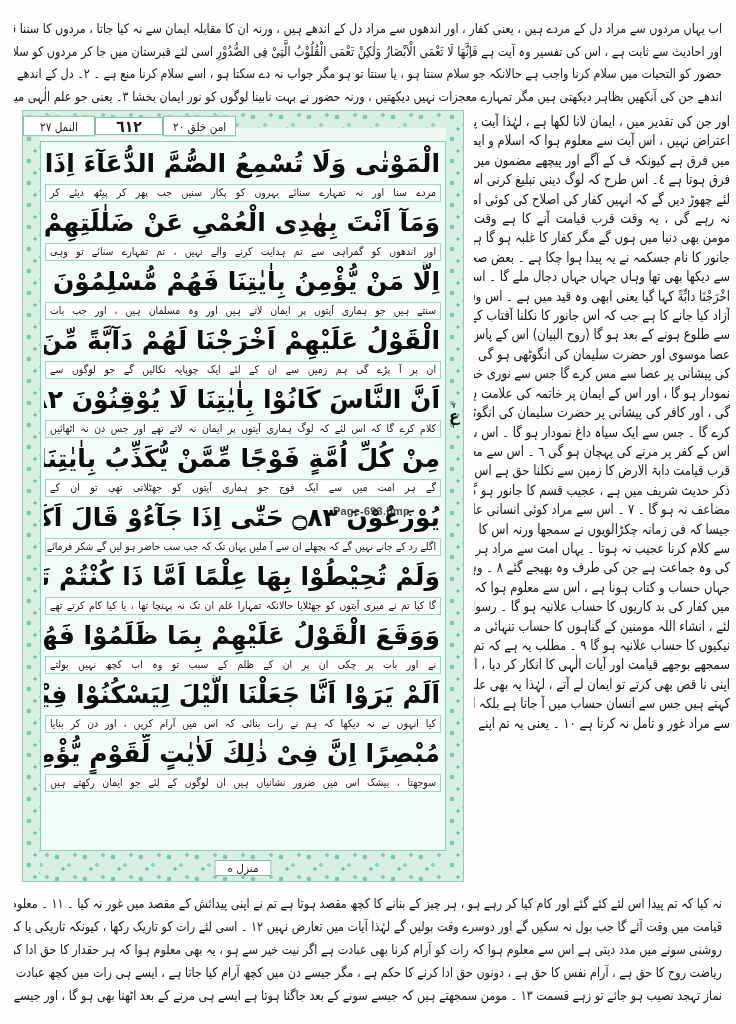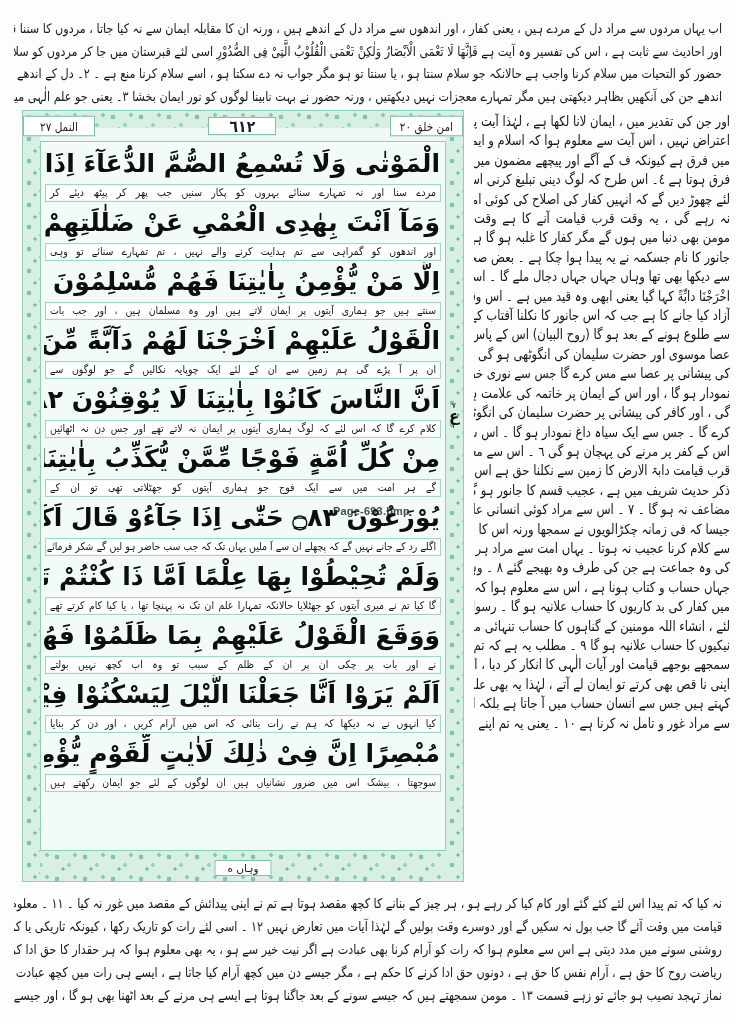--- a/index.html
+++ b/index.html
@@ -101,21 +101,21 @@
 
   
   .frame-header {
     position: absolute;
     top: 0;
     left: 0;
     right: 0;
     height: 30px;
     display: flex;
     align-items: center;
-    justify-content: space-between;
+    justify-content: flex-start;
     z-index: 4;
   }
   .hdr-box {
     background: #ffffff;
     border: 1px solid #7fc2a4;
     padding: 1px 9px;
     min-width: 52px;
     text-align: center;
     direction: rtl;
     font-size: 10.5px;
@@ -305,21 +305,21 @@
       <div class="trans-line">نے اور بات پر چکی ان پر ان کے ظلم کے سبب تو وہ اب کچھ نہیں بولتے</div>
 
       <div class="ayah-line">اَلَمْ يَرَوْا اَنَّا جَعَلْنَا الَّيْلَ لِيَسْكُنُوْا فِيْهِ وَالنَّهَارَ</div>
       <div class="trans-line">کیا انہوں نے نہ دیکھا کہ ہم نے رات بنائی کہ  اس میں آرام کریں ، اور دن کر بنایا</div>
 
       <div class="ayah-line">مُبْصِرًا اِنَّ فِىْ ذٰلِكَ لَاٰيٰتٍ لِّقَوْمٍ يُّؤْمِنُوْنَ ۝٨٦</div>
       <div class="trans-line">سوجھتا ، بیشک اس میں ضرور نشانیاں ہیں ان لوگوں کے لئے جو ایمان رکھتے ہیں</div>
 
     </div>
 
-    <div class="manzil-box">وہاں ه</div>
+    <div class="manzil-box">منزل ه</div>
   </div>
 
   <div class="side-commentary">
     <div class="sline">اور جن کی تقدیر میں ، ایمان لانا لکھا ہے ، لہٰذا آیت پر کوئی</div>
     <div class="sline">اعتراض نہیں ، اس آیت سے معلوم ہوا کہ اسلام و ایمان</div>
     <div class="sline">میں فرق ہے کیونکہ ف کے آگے اور پیچھے مضمون میں</div>
     <div class="sline">فرق ہوتا ہے ٤۔ اس طرح کہ لوگ دینی تبلیغ کرنی اس</div>
     <div class="sline">لئے چھوڑ دیں گے کہ انہیں کفار کی اصلاح کی کوئی امید</div>
     <div class="sline">نہ رہے گی ، یہ وقت قرب قیامت آنے کا ہے وقت</div>
     <div class="sline">مومن بھی دنیا میں ہوں گے مگر کفار کا غلبہ ہو گا ہے ۔ اس</div>

